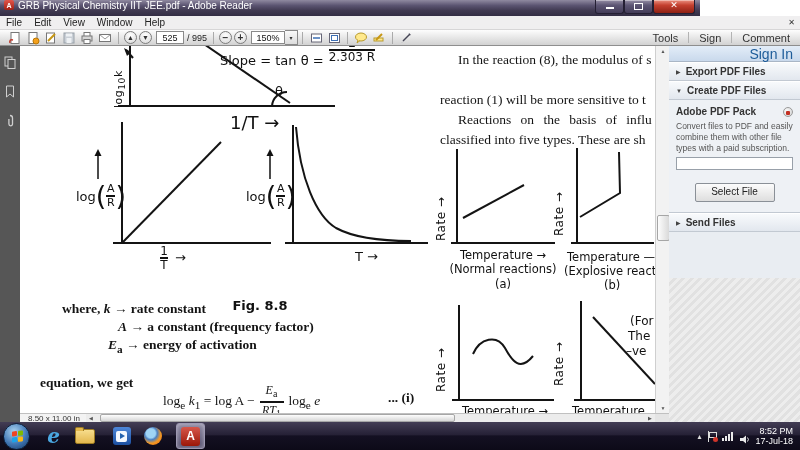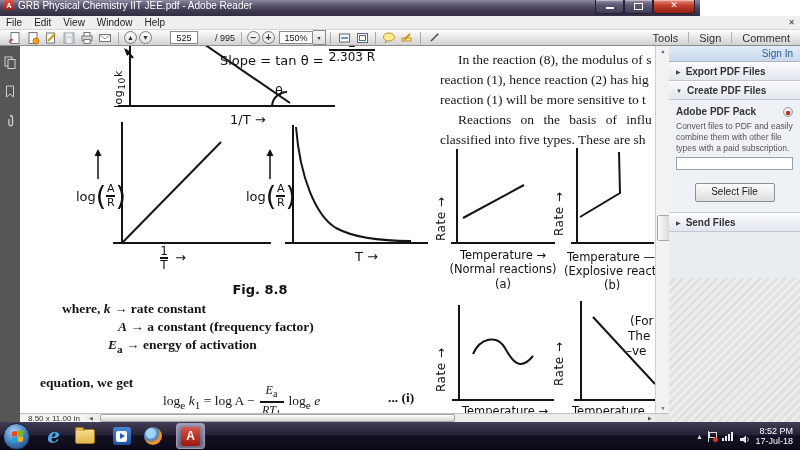--- a/index.html
+++ b/index.html
@@ -27,21 +27,21 @@
   #toolbar{position:absolute;left:0;top:30px;width:800px;height:16px;
     background:linear-gradient(#fdfdfd,#e3e3e3 60%,#d2d2d2);border-bottom:1px solid #8e8e8e;
     display:flex;align-items:center;padding-left:6px;box-sizing:border-box;font-size:9px;}
   .tico{width:16px;height:14px;display:flex;align-items:center;justify-content:center;margin:0 1px;}
   .vsep{width:1px;height:12px;background:#aaa;margin:0 4px;}
   .circlebtn{width:13px;height:13px;border-radius:50%;border:1px solid #7d7d7d;box-sizing:border-box;
     background:radial-gradient(circle at 50% 30%,#ffffff,#d8d8d8);display:flex;align-items:center;justify-content:center;
     font-size:7px;color:#333;margin:0 1px;line-height:1;}
   .circlebtn.pm{font-size:10px;font-weight:bold;}
   #pagebox{width:26px;height:11px;background:#fff;border:1px solid #8a8a8a;font-size:9px;
-    display:flex;align-items:center;justify-content:center;margin:0 17px;color:#111;}
+    display:flex;align-items:center;justify-content:center;margin:0 3px;color:#111;}
   #pagetotal{color:#222;margin-right:2px;}
   #zoombox{width:32px;height:11px;background:#fff;border:1px solid #8a8a8a;font-size:9px;color:#111;
     display:flex;align-items:center;justify-content:center;margin-left:3px;}
   #zoomdrop{width:12px;height:13px;border:1px solid #8a8a8a;border-left:none;
     background:linear-gradient(#fafafa,#dcdcdc);display:flex;align-items:center;justify-content:center;font-size:6px;color:#333;}
   #paneltabs{margin-left:auto;display:flex;align-items:center;height:100%;}
   .ttab{padding:0 10px;font-size:11px;color:#333;display:flex;align-items:center;height:100%;}
   .tabsep{width:1px;height:11px;background:#b3b3b3;}
   
   #leftstrip{position:absolute;left:0;top:46px;width:20px;height:376px;background:#565656;
@@ -70,21 +70,21 @@
     border-top:1px solid #c0c0c0;display:flex;align-items:center;font-size:8px;color:#333;box-sizing:border-box;}
   #statusrow .pgsize{margin:0 6px 0 8px;white-space:nowrap;font-size:8px;}
   #hscroll{flex:1;height:8px;position:relative;background:#ececec;}
   #hthumb{position:absolute;left:14px;top:0;width:355px;height:8px;background:linear-gradient(#fdfdfd,#d6d6d6);
     border:1px solid #a6a6a6;box-sizing:border-box;border-radius:2px;}
   .harr{width:10px;height:8px;display:flex;align-items:center;justify-content:center;font-size:5px;color:#555;}
   #corner{width:14px;height:9px;background:#e4e4e4;}
   
   #sidebar{position:absolute;left:669px;top:46px;width:131px;height:376px;background:#e9edf2;font-size:10px;color:#333;}
   #signin{height:15px;background:linear-gradient(#e3edf8,#c9d9ec);border-bottom:1px solid #a9b6c6;
-    display:flex;align-items:center;justify-content:flex-end;padding-right:7px;color:#1d5c99;font-size:10px;}
+    display:flex;align-items:center;justify-content:flex-end;padding-right:7px;color:#1d5c99;font-size:14px;}
   .shead{height:17px;background:linear-gradient(#f8fafc,#e2e7ee);border-bottom:1px solid #c2c9d2;border-top:1px solid #fff;
     display:flex;align-items:center;font-weight:bold;font-size:10px;color:#333;text-align:right;}
   .shead .tri{font-size:6px;margin:0 5px 0 7px;color:#444;}
   #packbody{background:#eef1f5;border-bottom:1px solid #c2c9d2;padding:6px 7px 8px 7px;}
   #packtitle-row{display:flex;align-items:center;justify-content:space-between;}
   #packtitle{font-weight:bold;font-size:10px;color:#333;}
   #packicon{width:10px;height:10px;border-radius:50%;background:radial-gradient(circle at 35% 35%,#fafafa,#cfcfcf);
     border:1px solid #9a9a9a;position:relative;box-sizing:border-box;}
   #packicon::after{content:"";position:absolute;left:2px;top:3px;width:4px;height:4px;background:#c33022;border-radius:1px;}
   #packdesc{font-size:8.5px;line-height:11px;color:#555;margin-top:4px;}
@@ -285,21 +285,21 @@
     <span class="vlab" style="left:92px;top:2px;height:60px;font-size:11px"><span>log</span><sub>10</sub><span>k</span></span>
     <div class="abs figsans" style="left:200px;top:1px;display:flex;align-items:flex-start;gap:5px;font-size:13px">
       <span style="margin-top:6px">Slope = tan θ =</span>
       <span class="frac" style="margin-top:-9px;font-size:12px">
           <span>E</span>
           <span class="fbar" style="min-width:46px"></span>
           <span>2.303 R</span>
         </span>
     </div>
     <span class="abs figsans" style="left:255px;top:38px;font-size:13px">θ</span>
-    <div class="abs figsans" style="left:210px;top:66px;font-size:13px">
+    <div class="abs figsans" style="left:210px;top:66px;font-size:18px">
       <span>1/T</span> <span style="letter-spacing:-2px">→</span>
     </div>
 
     <svg class="fig abs" style="left:85px;top:70px" width="180" height="135">
       <line x1="17" y1="6" x2="17" y2="127"></line>
       <line x1="8" y1="127" x2="166" y2="127"></line>
       <line x1="17" y1="127" x2="116" y2="26"></line>
     </svg>
     <div class="abs" style="left:56px;top:102px">
       <svg width="40" height="32">
@@ -344,21 +344,21 @@
             <span class="fbar" style="min-width:9px"></span>
             <span>R</span>
           </span>
           <span class="bigp">)</span>
       </div>
     </div>
     <div class="abs figsans" style="left:335px;top:203px;font-size:13px">
       <span>T</span> <span>→</span>
     </div>
 
-    <div class="abs figsans" style="left:195px;top:236px;width:90px;text-align:center;font-weight:bold;font-size:13px">Fig. 8.8</div>
+    <div class="abs figsans" style="left:195px;top:252px;width:90px;text-align:center;font-weight:bold;font-size:13px">Fig. 8.8</div>
 
     <div class="serifline" style="left:42px;top:255px">
       <span>where,</span> <i>k</i> <span>→ rate constant</span>
     </div>
     <div class="serifline" style="left:98px;top:273px">
       <i>A</i> <span>→ a constant (frequency factor)</span>
     </div>
     <div class="serifline" style="left:88px;top:291px">
       <i>E</i><sub>a</sub> <span>→ energy of activation</span>
     </div>
@@ -369,21 +369,20 @@
       <span class="frac" style="font-size:12px;line-height:12px">
           <span><i>E</i><sub>a</sub></span>
           <span class="fbar" style="min-width:24px;background:#141414"></span>
           <span><i>RT</i><sub>1</sub></span>
         </span>
       <span><span>log</span><sub>e</sub> <i>e</i></span>
     </div>
     <div class="serifline" style="left:368px;top:344px">... (i)</div>
 
     <div class="rline" style="top:6px;text-indent:18px">In the reaction (8), the modulus of s</div>
-    <div class="rline" style="top:26px">reaction (1), hence reaction (2) has hig</div>
     <div class="rline" style="top:46px">reaction (1) will be more sensitive to t</div>
     <div class="rline" style="top:66px;text-indent:18px;word-spacing:6px">Reactions on the basis of influ</div>
     <div class="rline" style="top:86px">classified into five types. These are sh</div>
 
     <svg class="fig abs" style="left:425px;top:100px" width="115" height="100">
       <line x1="12" y1="3" x2="12" y2="97"></line>
       <line x1="6" y1="97" x2="110" y2="97"></line>
       <line x1="18" y1="72" x2="79" y2="39"></line>
     </svg>
     <span class="vlab" style="left:414px;top:131px;height:64px">Rate →</span>

